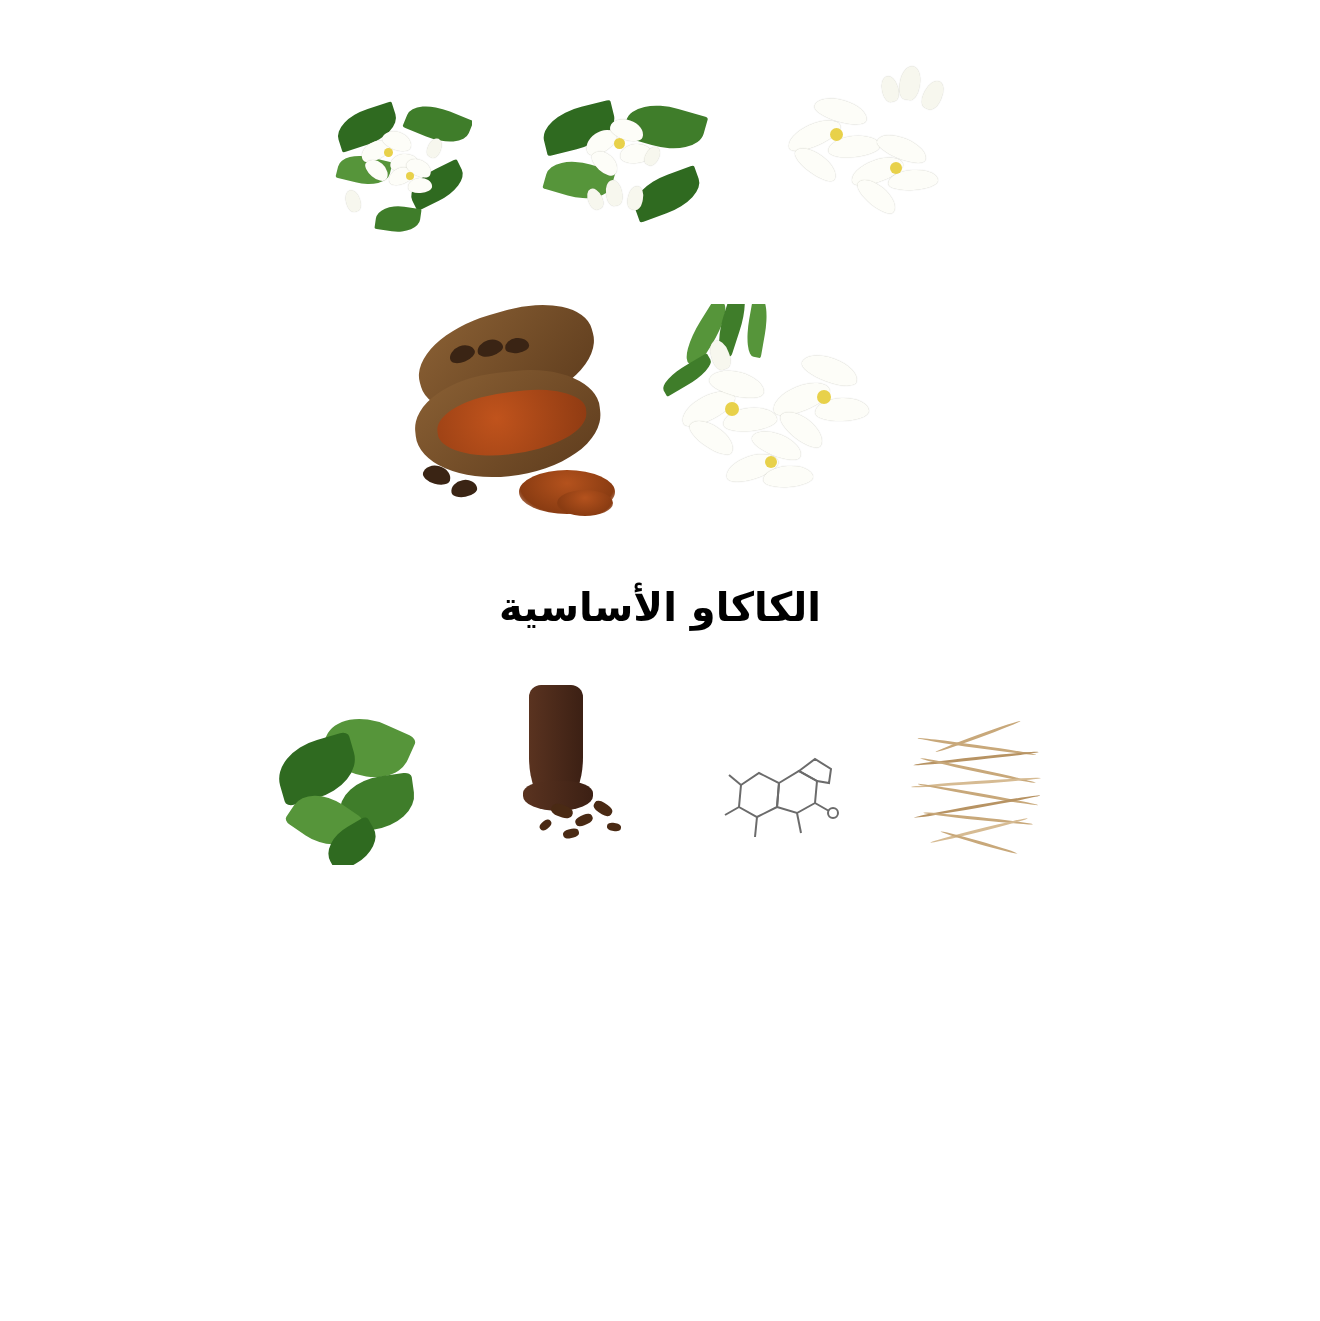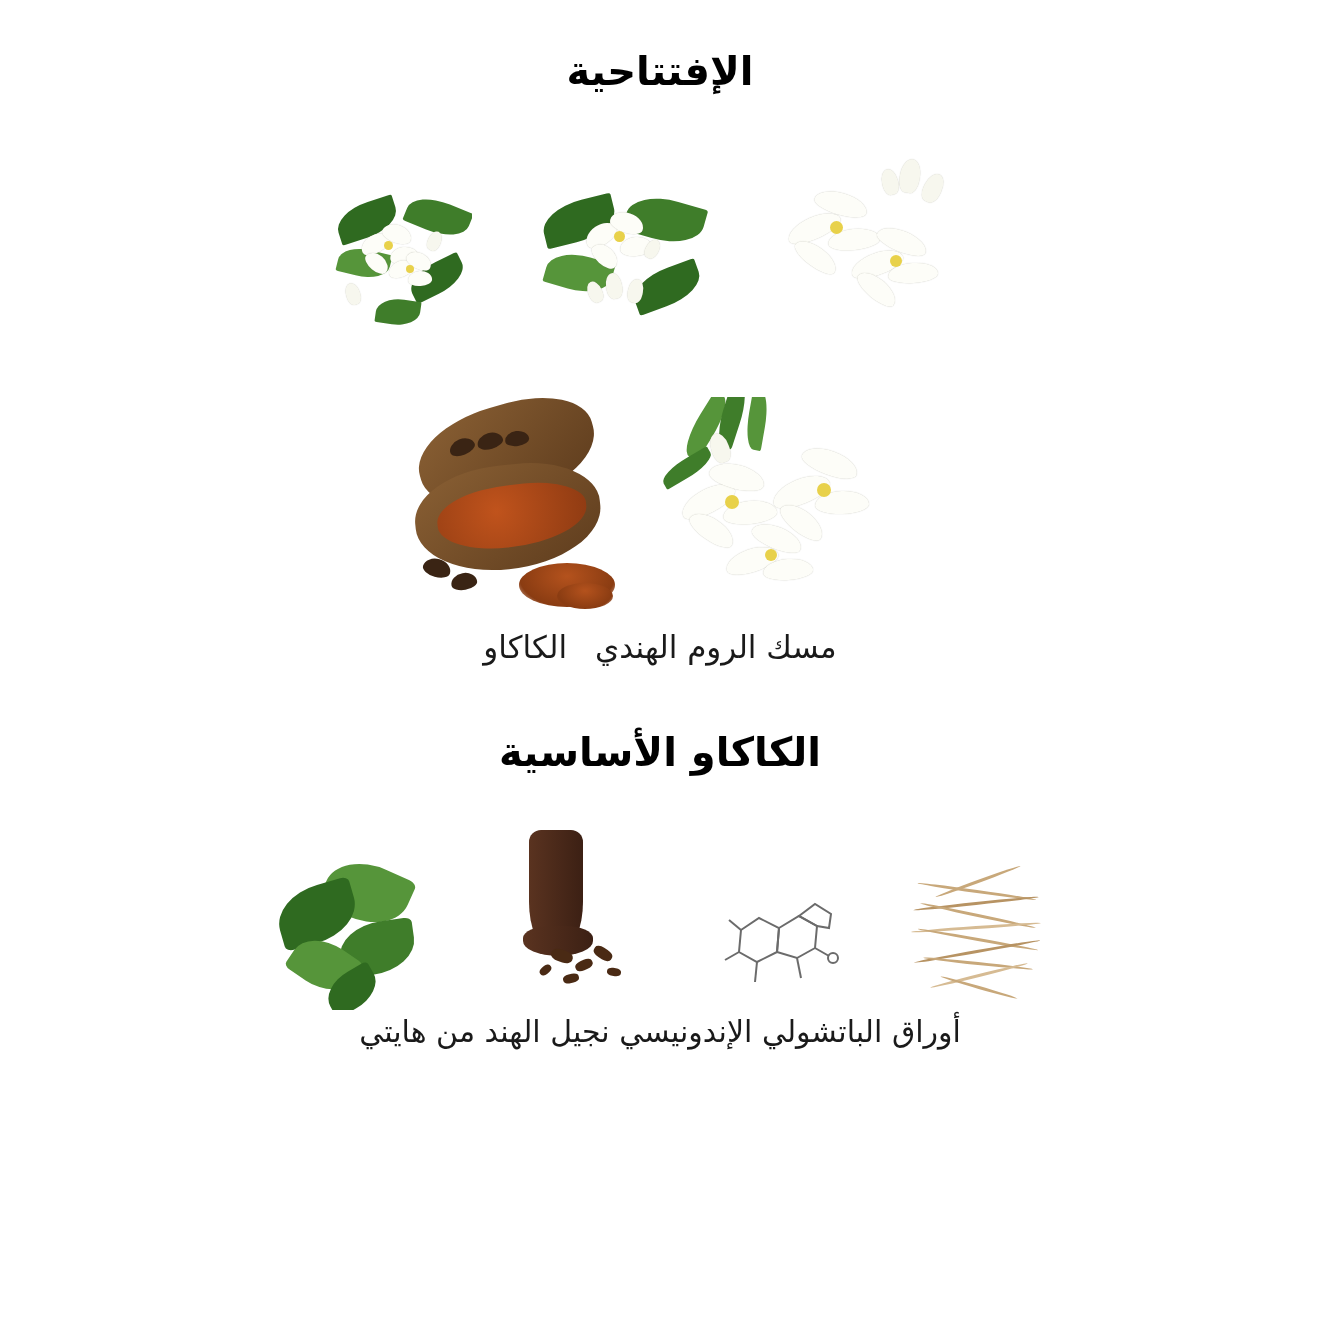--- a/index.html
+++ b/index.html
@@ -164,21 +164,20 @@
     font-size: 30px;
     line-height: 1.45;
     color: #1a1a1a;
   }
 </style>
 </head>
 <body>
 
 <div class="page">
 
-  <h2 class="section-title" id="title-top">الإفتتاحية</h2>
 
   <div class="row" id="row-top">
 
     <div class="note">
       <div class="thumb orange-blossom-sq">
         <div class="leaf dark" style="width:62px;height:34px;left:4px;top:12px;transform:rotate(-18deg);"></div>
         <div class="leaf" style="width:64px;height:32px;left:74px;top:10px;transform:rotate(22deg);"></div>
         <div class="leaf light" style="width:52px;height:28px;left:6px;top:58px;transform:rotate(14deg);"></div>
         <div class="leaf dark" style="width:58px;height:30px;left:76px;top:72px;transform:rotate(-26deg);"></div>
         <div class="leaf" style="width:44px;height:26px;left:44px;top:108px;transform:rotate(8deg);"></div>
@@ -289,23 +288,20 @@
           <div class="petal" style="width:52px;height:22px;left:26px;top:2px;transform:rotate(22deg);"></div>
           <div class="petal" style="width:50px;height:21px;left:38px;top:34px;transform:rotate(-4deg);"></div>
           <div class="pistil" style="width:12px;height:12px;left:40px;top:24px;"></div>
         </div>
         <div class="bud" style="width:18px;height:30px;left:58px;top:36px;transform:rotate(-20deg);"></div>
       </div>
     </div>
 
   </div>
 
-  <div class="caption-row">
-    <span>مسك الروم الهندي</span><span class="cap-sep"></span><span class="cap-sep"></span><span>الكاكاو</span>
-  </div>
 
   <h2 class="section-title" id="title-base">الكاكاو الأساسية</h2>
 
   <div class="row" id="row-base">
 
     <div class="note">
       <div class="thumb patchouli-img">
         <div class="leaf light" style="width:84px;height:58px;left:58px;top:4px;transform:rotate(24deg);border-radius:60% 10% 60% 10%;"></div>
         <div class="leaf dark" style="width:80px;height:56px;left:10px;top:26px;transform:rotate(-16deg);border-radius:60% 10% 60% 10%;"></div>
         <div class="leaf" style="width:76px;height:52px;left:72px;top:62px;transform:rotate(-8deg);border-radius:60% 10% 60% 10%;"></div>
@@ -355,17 +351,14 @@
         <div class="root" style="width:128px;left:10px;top:90px;transform:rotate(-10deg);background:#b79363;"></div>
         <div class="root" style="width:110px;left:20px;top:102px;transform:rotate(6deg);"></div>
         <div class="root" style="width:100px;left:26px;top:114px;transform:rotate(-14deg);background:#d6bb93;"></div>
         <div class="root" style="width:90px;left:30px;top:20px;transform:rotate(-20deg);"></div>
         <div class="root" style="width:80px;left:36px;top:126px;transform:rotate(16deg);"></div>
       </div>
     </div>
 
   </div>
 
-  <div class="caption-wrap2">
-    <div>أوراق الباتشولي الإندونيسي نجيل الهند من هايتي</div>
-  </div>
 
 </div>
 
 </body></html>

